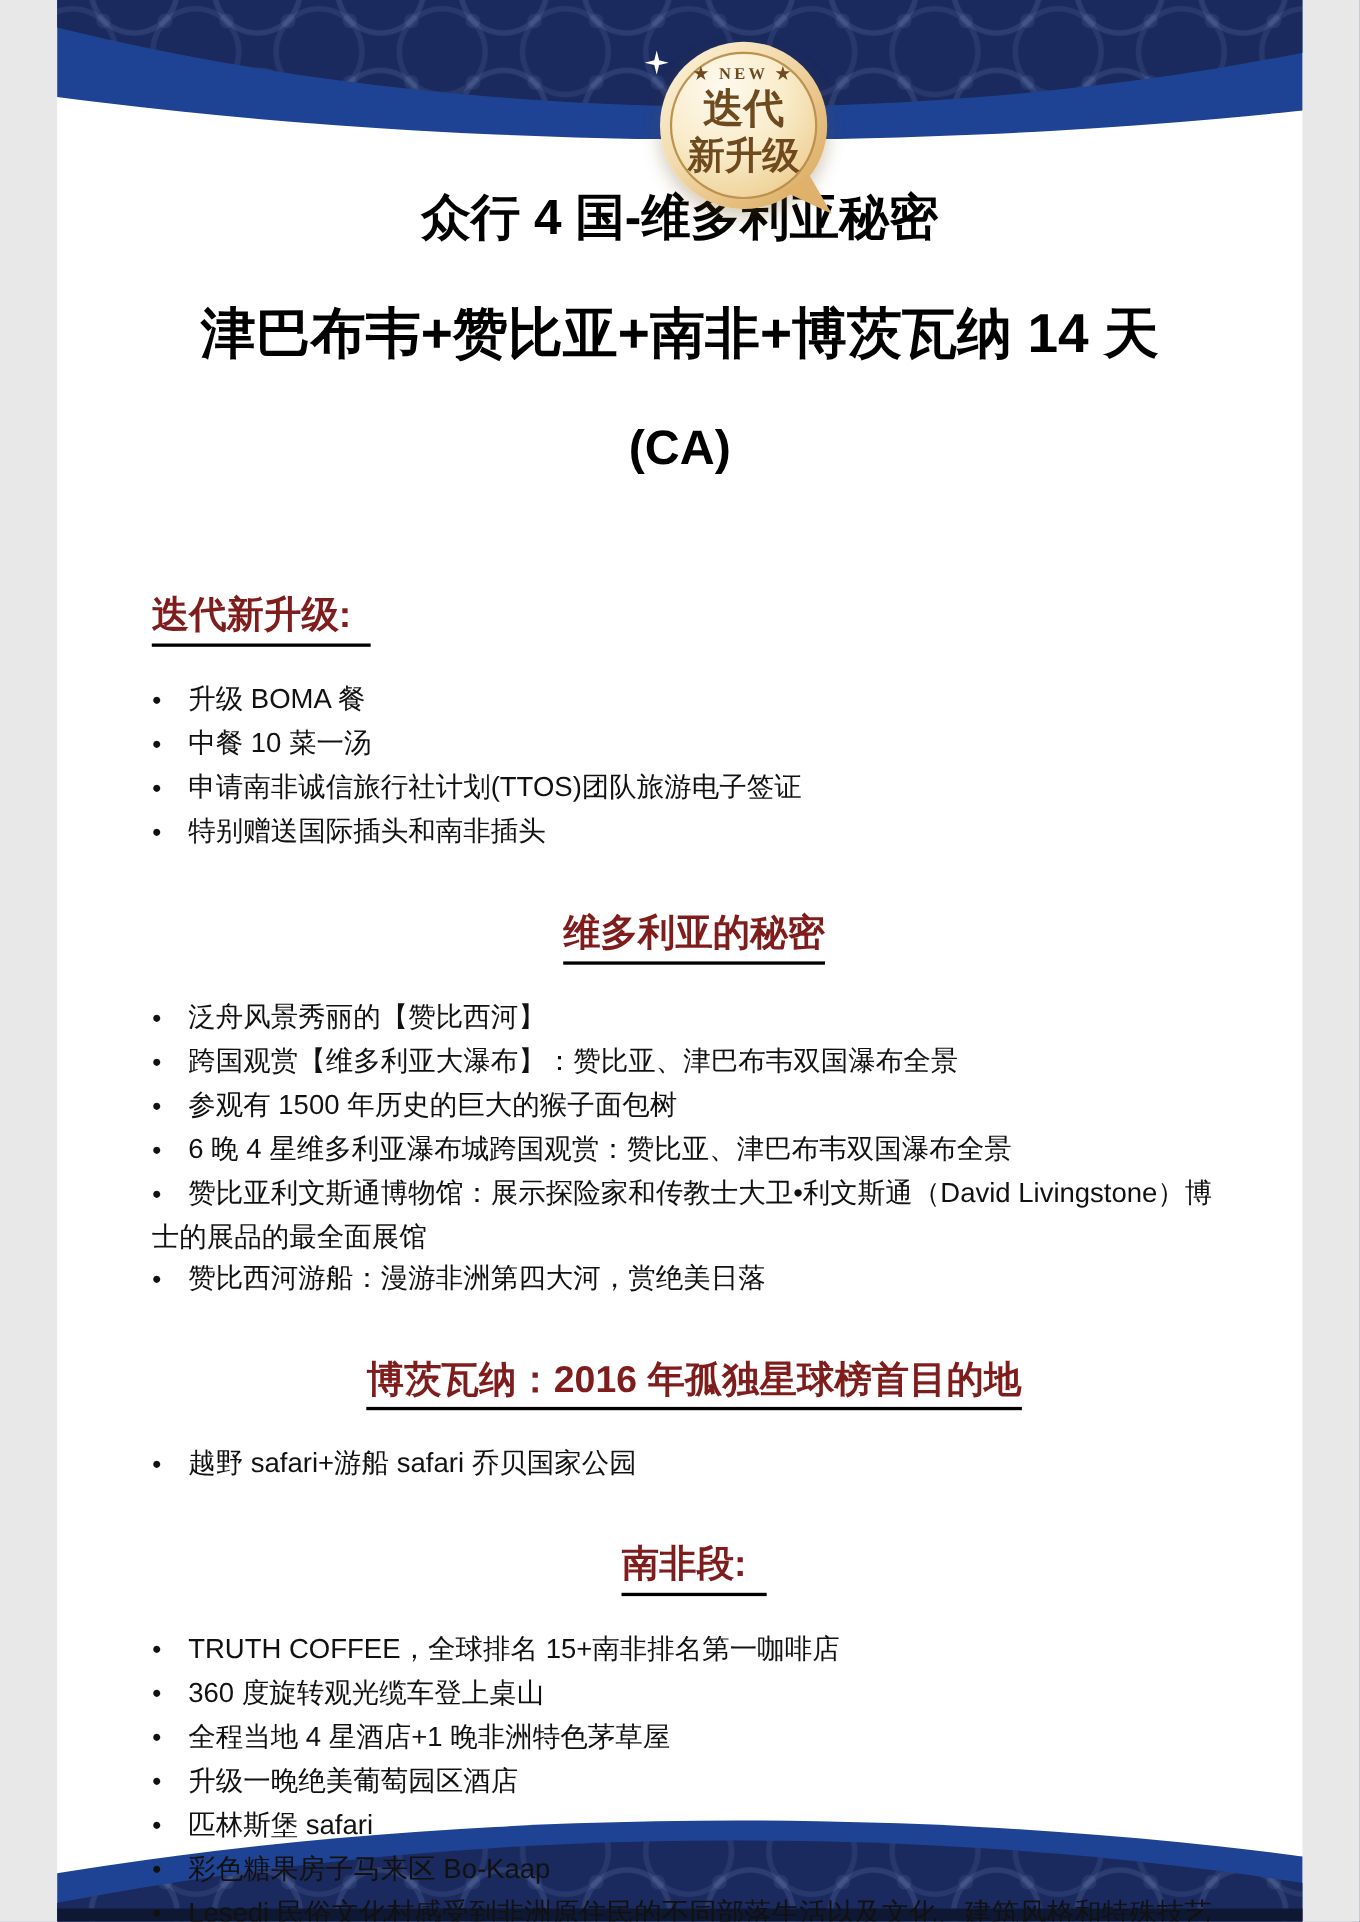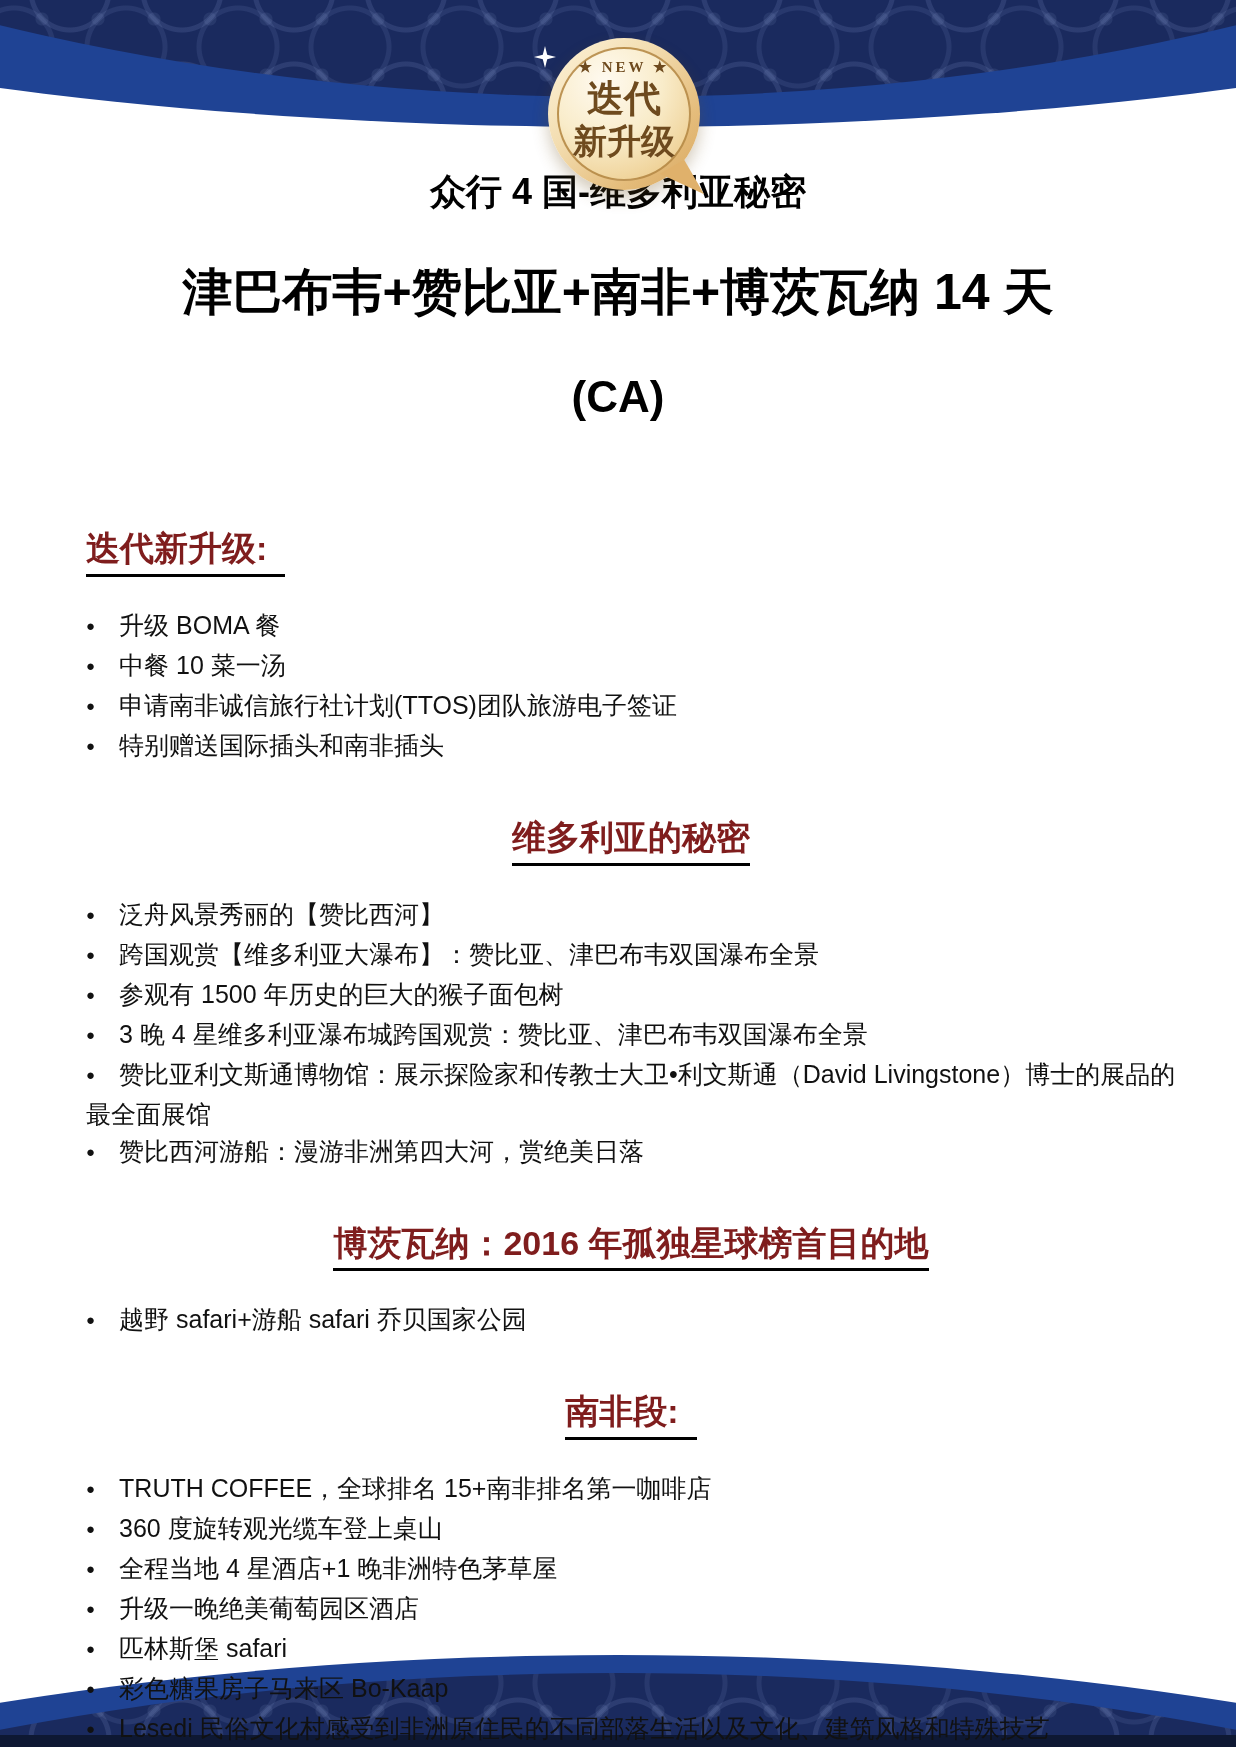--- a/index.html
+++ b/index.html
@@ -1,18 +1,18 @@
 <!DOCTYPE html>
 <html><head>
 <meta charset="utf-8">
 <style>
   html,body{margin:0;padding:0;background:#e8e8e8;}
   .page{
     position:relative;
-    width:1236px;height:1747px;
+    width:1132px;height:1747px;
     margin:0 auto;
     background:#ffffff;
     overflow:hidden;
     font-family:"Liberation Sans","DejaVu Sans",sans-serif;
     color:#111111;
   }
   
   .arc-clip{position:absolute;left:0;width:1236px;overflow:hidden;pointer-events:none;}
   .header-clip{top:0;height:215px;}
   .footer-clip{top:1587px;height:160px;}
@@ -63,21 +63,21 @@
     background:#ffffff;
     clip-path:polygon(50% 0,60% 40%,100% 50%,60% 60%,50% 100%,40% 60%,0 50%,40% 40%);
   }
   .badge-inner{position:relative;z-index:8;text-align:center;padding-top:20px;color:#6e4a1e;}
   .badge-new{font-size:15px;font-weight:700;letter-spacing:3px;font-family:"Liberation Serif","DejaVu Serif",serif;}
   .badge-l1{font-size:37px;font-weight:700;line-height:1.25;font-family:"Liberation Serif","DejaVu Serif",serif;}
   .badge-l2{font-size:34px;font-weight:700;line-height:1.2;font-family:"Liberation Serif","DejaVu Serif",serif;}
   
   .titles{position:relative;padding-top:168px;text-align:center;z-index:2;}
   .titles h1{margin:0;font-weight:700;color:#000;}
-  .t1{font-size:36px;}
+  .t1{font-size:45px;}
   .t2{font-size:50px;margin-top:42px !important;}
   .t3{font-size:44px;margin-top:46px !important;}
   
   main{position:relative;margin:106px 60px 0 86px;z-index:2;}
   h2.sec{font-size:34px;font-weight:700;color:#7f1d1d;margin:0 0 30px 0;line-height:1.2;}
   .hu{display:inline-block;border-bottom:3px solid #000;padding-bottom:5px;}
   .hu.trail{padding-right:18px;}
   .sec-gap{margin-top:50px !important;text-align:center;}
   .bullet{margin:0;padding:0;font-size:25px;line-height:37px;color:#111;}
   .dot{font-size:15px;margin-right:24px;position:relative;top:-3px;}
@@ -117,21 +117,21 @@
       <p class="bullet"><span class="dot">●</span><span>中餐 10 菜一汤</span></p>
       <p class="bullet"><span class="dot">●</span><span>申请南非诚信旅行社计划(TTOS)团队旅游电子签证</span></p>
       <p class="bullet"><span class="dot">●</span><span>特别赠送国际插头和南非插头</span></p>
     </div>
 
     <h2 class="sec sec-gap"><span class="hu">维多利亚的秘密</span></h2>
     <div class="blist">
       <p class="bullet"><span class="dot">●</span><span>泛舟风景秀丽的【赞比西河】</span></p>
       <p class="bullet"><span class="dot">●</span><span>跨国观赏【维多利亚大瀑布】：赞比亚、津巴布韦双国瀑布全景</span></p>
       <p class="bullet"><span class="dot">●</span><span>参观有 1500 年历史的巨大的猴子面包树</span></p>
-      <p class="bullet"><span class="dot">●</span><span>3 晚 4 星维多利亚瀑布城跨国观赏：赞比亚、津巴布韦双国瀑布全景</span></p>
+      <p class="bullet"><span class="dot">●</span><span>6 晚 4 星维多利亚瀑布城跨国观赏：赞比亚、津巴布韦双国瀑布全景</span></p>
       <p class="bullet"><span class="dot">●</span><span>赞比亚利文斯通博物馆：展示探险家和传教士大卫•利文斯通（David Livingstone）博士的展品的最全面展馆</span></p>
       <p class="bullet"><span class="dot">●</span><span>赞比西河游船：漫游非洲第四大河，赏绝美日落</span></p>
     </div>
 
     <h2 class="sec sec-gap"><span class="hu">博茨瓦纳：2016 年孤独星球榜首目的地</span></h2>
     <div class="blist">
       <p class="bullet"><span class="dot">●</span><span>越野 safari+游船 safari  乔贝国家公园</span></p>
     </div>
 
     <h2 class="sec sec-gap"><span class="hu trail">南非段: </span></h2>

